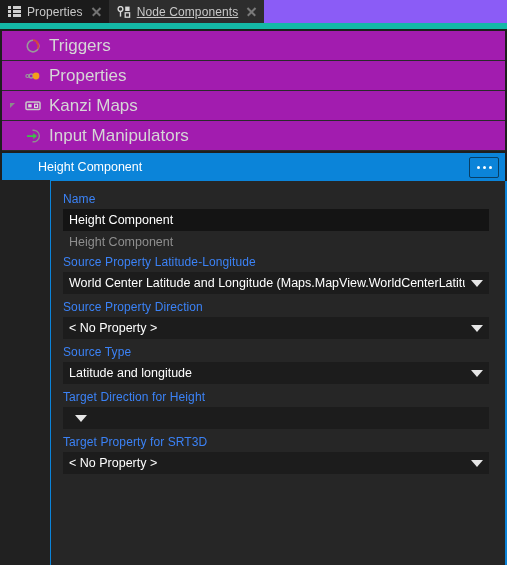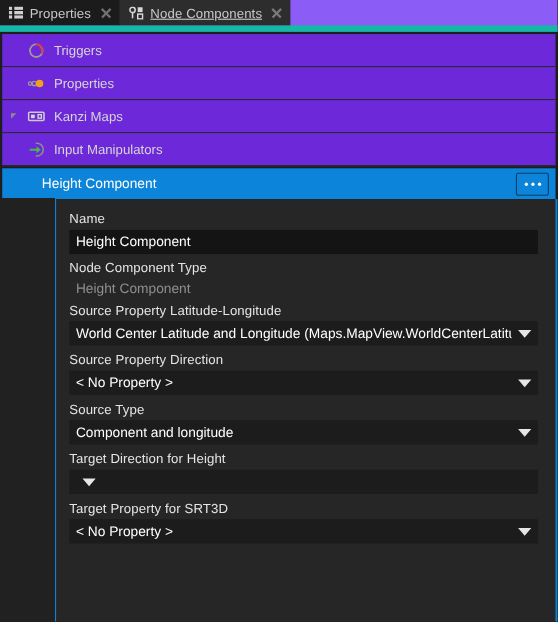--- a/index.html
+++ b/index.html
@@ -72,24 +72,24 @@
     background: #1e1e1e;
     padding-top: 2px;
   }
   .row {
     display: flex;
     align-items: center;
     height: 30px;
     padding-left: 6px;
     box-sizing: border-box;
     border-bottom: 1px solid #2a2a2a;
-    font-size: 12px;
+    font-size: 17px;
     color: #d6d6d6;
     position: relative;
-    background: #6d28d9;
+    background: #a21caf;
     margin: 0 2px;
   }
   .row .caret {
     width: 12px;
     height: 12px;
     flex: none;
     position: relative;
     margin-right: 1px;
   }
   .row .caret.expanded::after {
@@ -153,21 +153,21 @@
   }
   .gutter {
     position: absolute;
     left: 0; top: 180px; bottom: 0; width: 50px;
     background: #212121;
   }
 
   .field { padding: 0 16px 0 12px; }
   .field-label {
     font-size: 12px;
-    color: #e5e5e5;
+    color: #3b82f6;
     padding: 3px 0 3px 0;
     letter-spacing: .1px;
   }
   .text-input {
     height: 22px;
     background: #141414;
     border: none;
     color: #ffffff;
     font-size: 12.5px;
     display: flex;
@@ -315,21 +315,20 @@
   </div>
 
   <div class="editor">
 
     <div class="field">
       <div class="field-label">Name</div>
       <div class="text-input">Height Component</div>
     </div>
 
     <div class="field">
-      <div class="field-label">Node Component Type</div>
       <div class="readonly-value">Height Component</div>
     </div>
 
 
     <div class="field">
       <div class="field-label">Source Property Latitude-Longitude</div>
       <div class="select">
         <span class="sel-value">World Center Latitude and Longitude (Maps.MapView.WorldCenterLatitude)</span>
         <span class="arrow"></span>
       </div>
@@ -339,21 +338,21 @@
       <div class="field-label">Source Property Direction</div>
       <div class="select">
         <span class="sel-value">&lt; No Property &gt;</span>
         <span class="arrow"></span>
       </div>
     </div>
 
     <div class="field">
       <div class="field-label">Source Type</div>
       <div class="select">
-        <span class="sel-value">Component and longitude</span>
+        <span class="sel-value">Latitude and longitude</span>
         <span class="arrow"></span>
       </div>
     </div>
 
     <div class="field">
       <div class="field-label">Target Direction for Height</div>
       <div class="select">
         <span class="arrow"></span>
       </div>
     </div>

